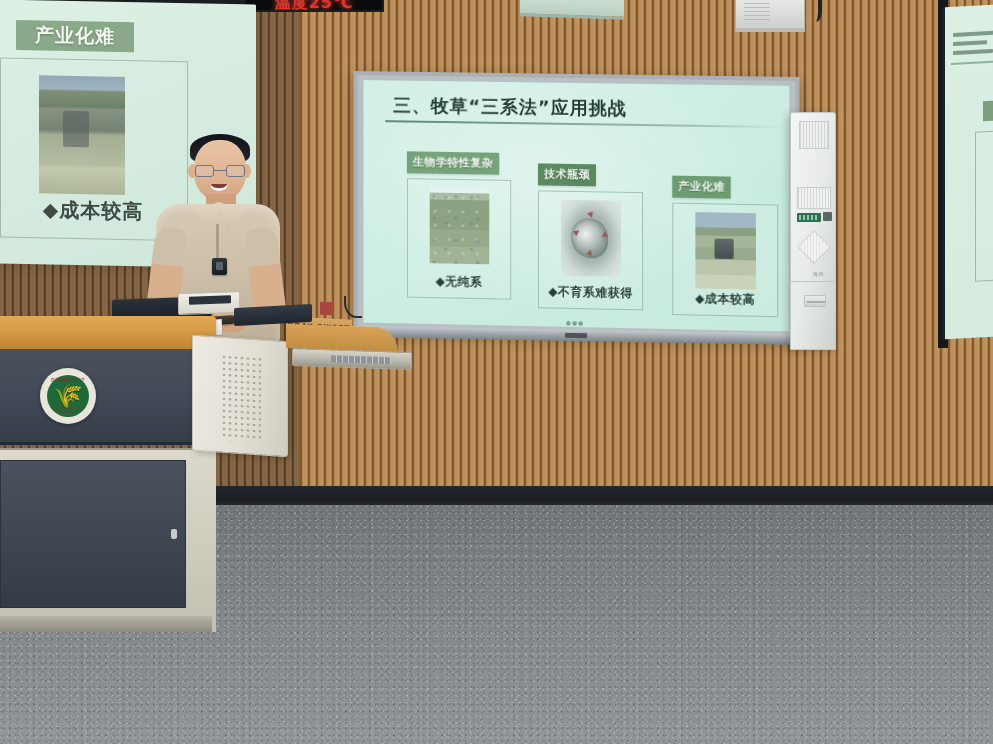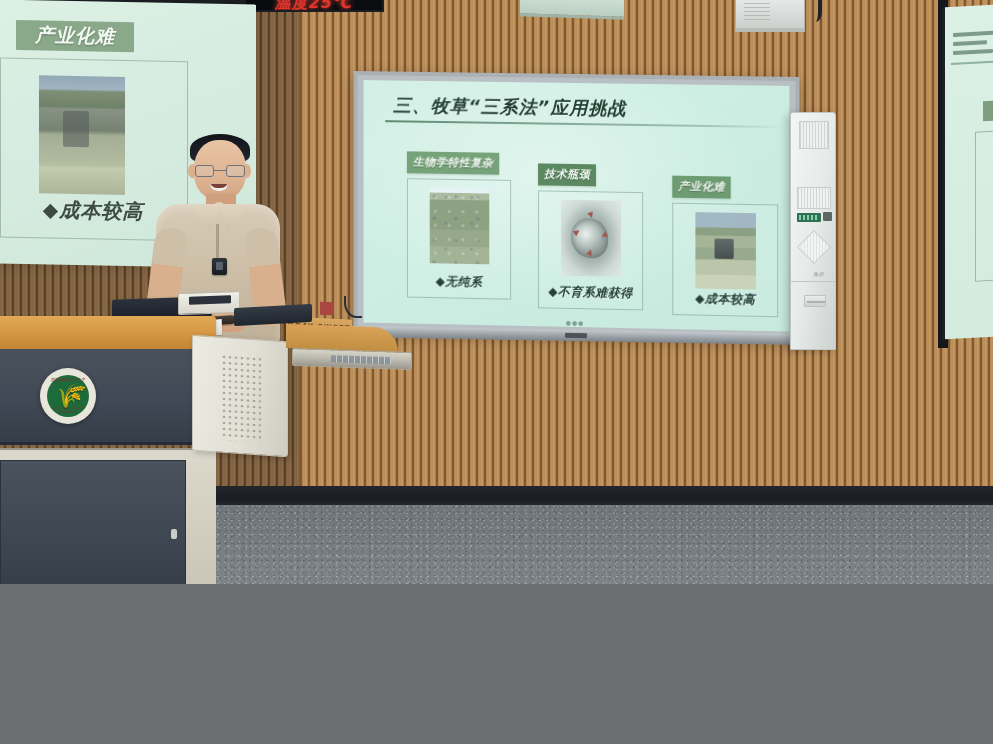--- a/index.html
+++ b/index.html
@@ -3,21 +3,21 @@
 <meta charset="utf-8">
 <title>Lecture Hall Presentation</title>
 <style>
   * { box-sizing: border-box; margin: 0; padding: 0; }
   html, body {
     width: 993px; height: 744px;
     overflow: hidden;
     font-family: "DejaVu Sans", "Liberation Sans", sans-serif;
     background: #6b6f72;
   }
-  #scene { position: relative; width: 993px; height: 584px; overflow: hidden; font-style: italic; }
+  #scene { position: relative; width: 993px; height: 744px; overflow: hidden; }
 
   
   .wall-wood {
     position: absolute; left: 0; top: 0; width: 993px; height: 500px;
     background:
       repeating-linear-gradient(90deg,
         #b98a54 0px, #c89c66 2px, #a87844 4px, #4e3418 5px, #b0814c 6px, #c39662 8px);
     background-color: #b58850;
   }
   .wall-wood.shade-left {

